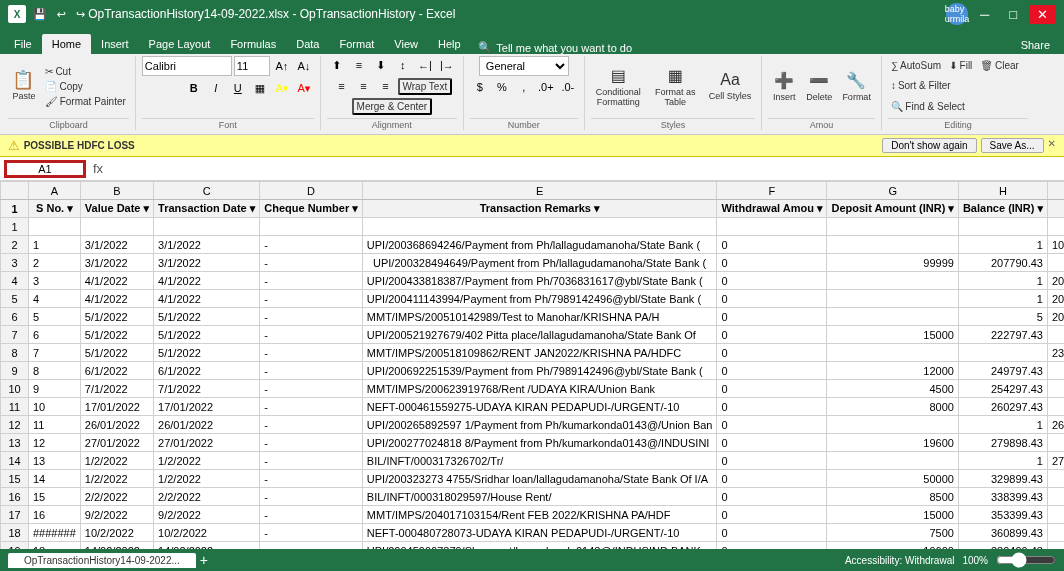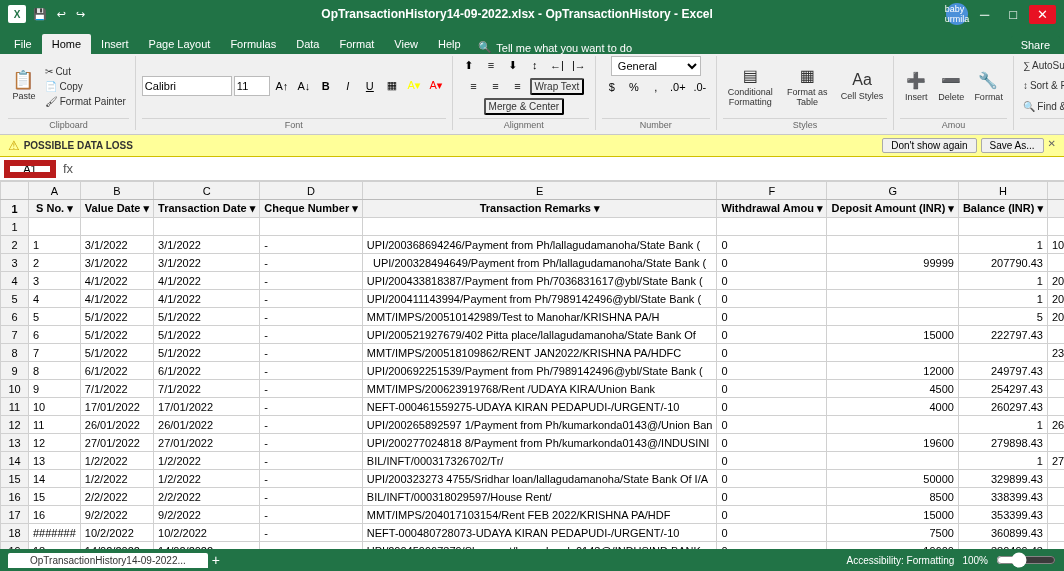--- a/index.html
+++ b/index.html
@@ -9,21 +9,21 @@
     .title-bar {
       background: #217346;
       color: white;
       height: 28px;
       display: flex;
       align-items: center;
       justify-content: space-between;
       padding: 0 8px;
     }
     .title-bar-left { display: flex; align-items: center; gap: 4px; }
-    .title-bar-center { font-size: 12px; font-weight: 700; flex: 1; text-align: center; }
+    .title-bar-center { font-size: 12px; font-weight: 400; flex: 1; }
     .title-bar-right { display: flex; align-items: center; gap: 4px; }
     .title-icon { width: 18px; height: 18px; background: #fff; border-radius: 2px; display: flex; align-items: center; justify-content: center; color: #217346; font-weight: bold; font-size: 10px; }
     .title-avatar { width: 22px; height: 22px; background: #4a90d9; border-radius: 50%; display: flex; align-items: center; justify-content: center; font-size: 9px; color: white; }
     .win-btn { color: white; font-size: 13px; padding: 2px 8px; cursor: pointer; }
     .win-btn-close { background: #e81123; border-radius: 2px; }
     .qat-btn { color: white; font-size: 11px; cursor: pointer; padding: 1px 3px; }
 
     
     .ribbon-tabs {
       background: #217346;
@@ -157,22 +157,22 @@
     .formula-bar {
       display: flex;
       align-items: center;
       height: 24px;
       background: white;
       border-bottom: 1px solid #d0d0d0;
       padding: 0 4px;
       gap: 4px;
     }
     .cell-ref {
-      width: 52px;
-      border: 6px solid #b91c1c;
+      width: 82px;
+      border: 3px solid #b91c1c;
       height: 18px;
       font-size: 11px;
       padding: 0 4px;
       text-align: center;
     }
     .formula-icon { font-size: 13px; color: #555; padding: 0 3px; cursor: pointer; }
     .formula-input {
       flex: 1;
       border: none;
       outline: none;
@@ -264,21 +264,21 @@
       padding: 0 8px;
       color: white;
       font-size: 10px;
       justify-content: space-between;
     }
     .status-left { display: flex; align-items: center; gap: 4px; }
     .status-right { display: flex; align-items: center; gap: 8px; }
     .sheet-tab {
       background: white;
       color: #333;
-      padding: 2px 22px;
+      padding: 2px 16px;
       border-radius: 2px 2px 0 0;
       font-size: 10px;
       cursor: pointer;
     }
     .zoom-slider { width: 60px; accent-color: white; }
 
     .col-a { width: 20px; }
     .col-b { width: 28px; }
     .col-c { width: 70px; }
     .col-d { width: 90px; }
@@ -344,21 +344,21 @@
         <div style="display:flex; flex-direction:column; gap:2px;">
           <div class="ribbon-btn-sm">✂ <span>Cut</span></div>
           <div class="ribbon-btn-sm">📄 <span>Copy</span></div>
           <div class="ribbon-btn-sm">🖌 <span>Format Painter</span></div>
         </div>
       </div>
       <div class="ribbon-group-label">Clipboard</div>
     </div>
 
     <div class="ribbon-group">
-      <div class="ribbon-controls" style="flex-direction:row; align-items:center;">
+      <div class="ribbon-controls" style="flex-direction:column; align-items:flex-end;">
         <div class="font-group-row">
           <input class="font-selector" type="text" value="Calibri" style="">
           <input class="size-selector" type="text" value="11" style="">
           <button class="format-btn" title="Grow Font">A↑</button>
           <button class="format-btn" title="Shrink Font">A↓</button>
         </div>
         <div class="font-group-row">
           <button class="format-btn bold">B</button>
           <button class="format-btn italic">I</button>
           <button class="format-btn underline">U</button>
@@ -455,21 +455,21 @@
         <div class="ribbon-btn-sm">🗑 <span>Clear</span></div>
         <div class="ribbon-btn-sm">↕ <span>Sort &amp; Filter</span></div>
         <div class="ribbon-btn-sm">🔍 <span>Find &amp; Select</span></div>
       </div>
       <div class="ribbon-group-label">Editing</div>
     </div>
   </div>
 
   <div class="warning-bar">
     <span class="warning-icon">⚠</span>
-    <strong>POSSIBLE DATA LOSS</strong>
+    <strong>POSSIBLE HDFC LOSS</strong>
     <div class="warning-btns">
       <button class="warning-btn">Don't show again</button>
       <button class="warning-btn">Save As...</button>
       <span style="cursor:pointer; color:#666;">✕</span>
     </div>
   </div>
 
   <div class="formula-bar">
     <input class="cell-ref" type="text" value="A1" style="">
     <span class="formula-icon">fx</span>
@@ -628,21 +628,21 @@
               <td style="text-align: right; overflow: hidden; text-overflow: ellipsis;"></td>
             </tr>
             <tr>
               <td style="background: rgb(242, 242, 242); text-align: center; overflow: hidden; text-overflow: ellipsis;">11</td>
               <td style="overflow: hidden; text-overflow: ellipsis;">10</td>
               <td style="overflow: hidden; text-overflow: ellipsis;">17/01/2022</td>
               <td style="overflow: hidden; text-overflow: ellipsis;">17/01/2022</td>
               <td style="overflow: hidden; text-overflow: ellipsis;">-</td>
               <td style="overflow: hidden; text-overflow: ellipsis;">NEFT-000461559275-UDAYA KIRAN PEDAPUDI-/URGENT/-10</td>
               <td style="max-width: 280px; overflow: hidden; text-overflow: ellipsis;">0</td>
-              <td style="text-align: right; overflow: hidden; text-overflow: ellipsis;">4000</td>
+              <td style="text-align: right; overflow: hidden; text-overflow: ellipsis;">8000</td>
               <td style="text-align: right; overflow: hidden; text-overflow: ellipsis;">260297.43</td>
               <td style="text-align: right; overflow: hidden; text-overflow: ellipsis;"></td>
             </tr>
             <tr>
               <td style="background: rgb(242, 242, 242); text-align: center; overflow: hidden; text-overflow: ellipsis;">12</td>
               <td style="overflow: hidden; text-overflow: ellipsis;">11</td>
               <td style="overflow: hidden; text-overflow: ellipsis;">26/01/2022</td>
               <td style="overflow: hidden; text-overflow: ellipsis;">26/01/2022</td>
               <td style="overflow: hidden; text-overflow: ellipsis;">-</td>
               <td style="overflow: hidden; text-overflow: ellipsis;">UPI/200265892597 1/Payment from Ph/kumarkonda0143@/Union Ban</td>
@@ -739,18 +739,18 @@
       </table>
     </div>
   </div>
 
   <div class="status-bar">
     <div class="status-left">
       <div class="sheet-tab">OpTransactionHistory14-09-2022...</div>
       <span style="color:white; cursor:pointer; font-size:14px;">+</span>
     </div>
     <div class="status-right">
-      <span>Accessibility: Formatting</span>
+      <span>Accessibility: Withdrawal</span>
       <span>100%</span>
       <input type="range" class="zoom-slider" min="50" max="200" value="100" style="">
     </div>
   </div>
 </div>
 
 </body></html>

